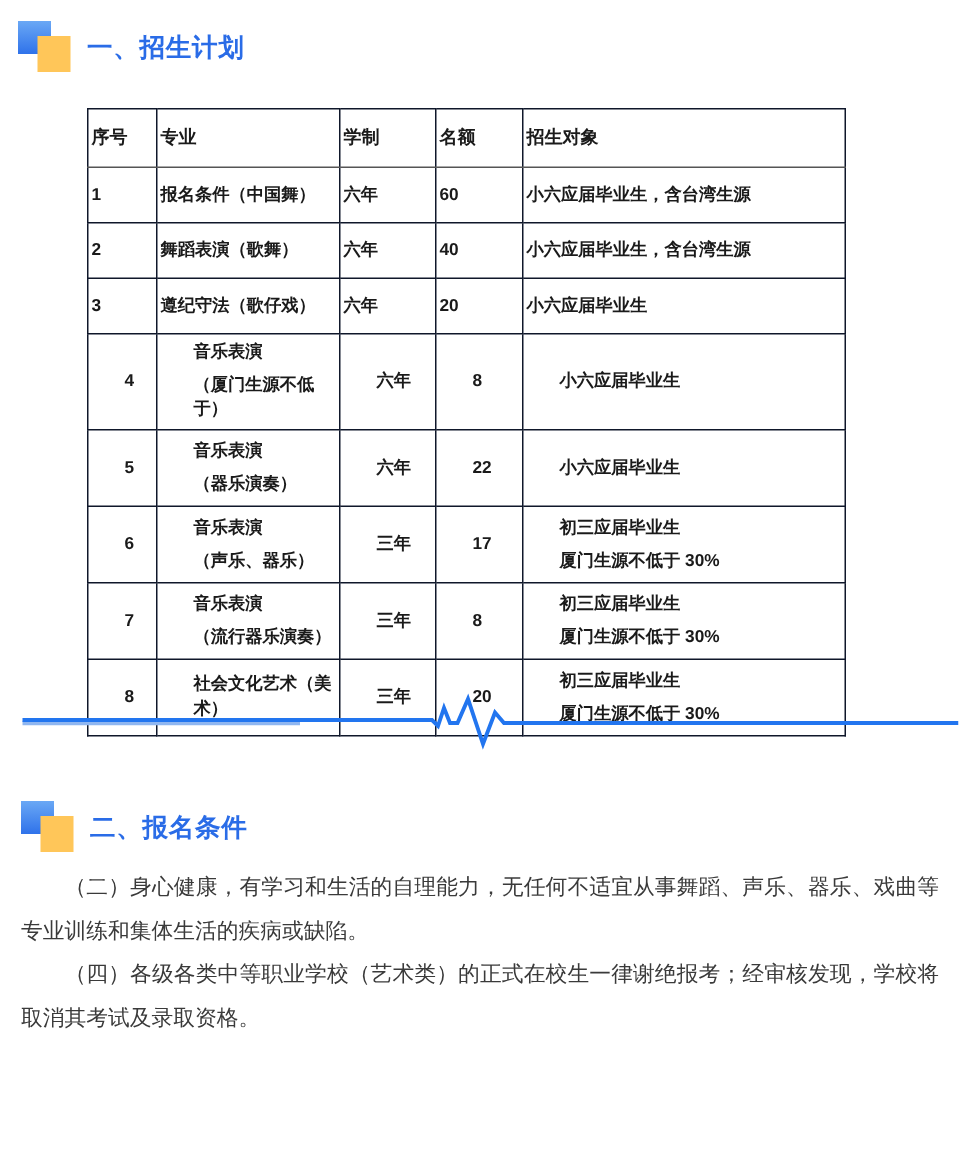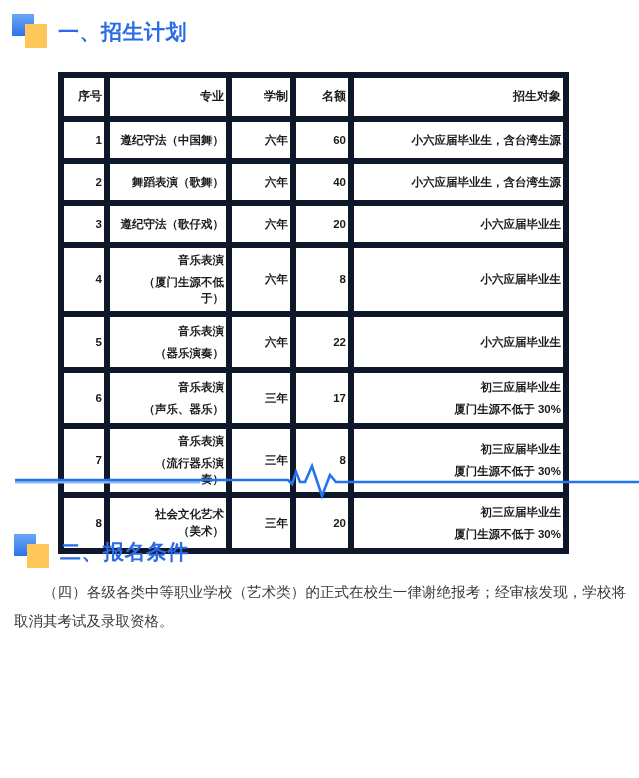--- a/index.html
+++ b/index.html
@@ -38,21 +38,21 @@
   }
   .sq-orange {
     position: absolute;
     left: 13px;
     top: 12px;
     width: 22px;
     height: 24px;
     background: #ffc659;
   }
   .section-title {
-    font-size: 21px;
+    font-size: 17px;
     font-weight: bold;
     color: #2a6ce7;
     letter-spacing: 0.5px;
     line-height: 1;
     white-space: nowrap;
   }
 
   #head-1 {
     position: absolute;
     left: 12px;
@@ -73,22 +73,22 @@
     left: 58px;
     top: 72px;
     width: 505px;
     border-collapse: collapse;
     font-size: 11.5px;
     color: #1a1a1a;
     table-layout: fixed;
   }
   .plan-table th,
   .plan-table td {
-    border: 6px solid #0f172a;
-    text-align: right;
+    border: 1px solid #0f172a;
+    text-align: left;
     vertical-align: middle;
     padding: 4px 2px;
     font-weight: bold;
     line-height: 1.45;
   }
   .plan-table thead th {
     height: 30px;
     border-bottom: 1.6px solid #555;
     font-size: 12px;
   }
@@ -154,21 +154,21 @@
       <th>专业</th>
       <th>学制</th>
       <th>名额</th>
       <th>招生对象</th>
     </tr>
   </thead>
   <tbody id="table-body">
       <tr>
         <td>1</td>
         <td>
-          <span class="cell-line">遵纪守法（中国舞）</span>
+          <span class="cell-line">报名条件（中国舞）</span>
         </td>
         <td>六年</td>
         <td>60</td>
         <td>
           <span class="cell-line">小六应届毕业生，含台湾生源</span>
         </td>
       </tr>
       <tr>
         <td>2</td>
         <td>
@@ -265,14 +265,15 @@
 
 <div class="section-head" id="head-2">
   <span class="sq-group">
     <span class="sq-blue"></span>
     <span class="sq-orange"></span>
   </span>
   <span class="section-title">二、报名条件</span>
 </div>
 
 <div class="body-copy" id="conditions-list">
+    <p>（二）身心健康，有学习和生活的自理能力，无任何不适宜从事舞蹈、声乐、器乐、戏曲等专业训练和集体生活的疾病或缺陷。</p>
     <p>（四）各级各类中等职业学校（艺术类）的正式在校生一律谢绝报考；经审核发现，学校将取消其考试及录取资格。</p>
   </div>
 
 </body></html>

